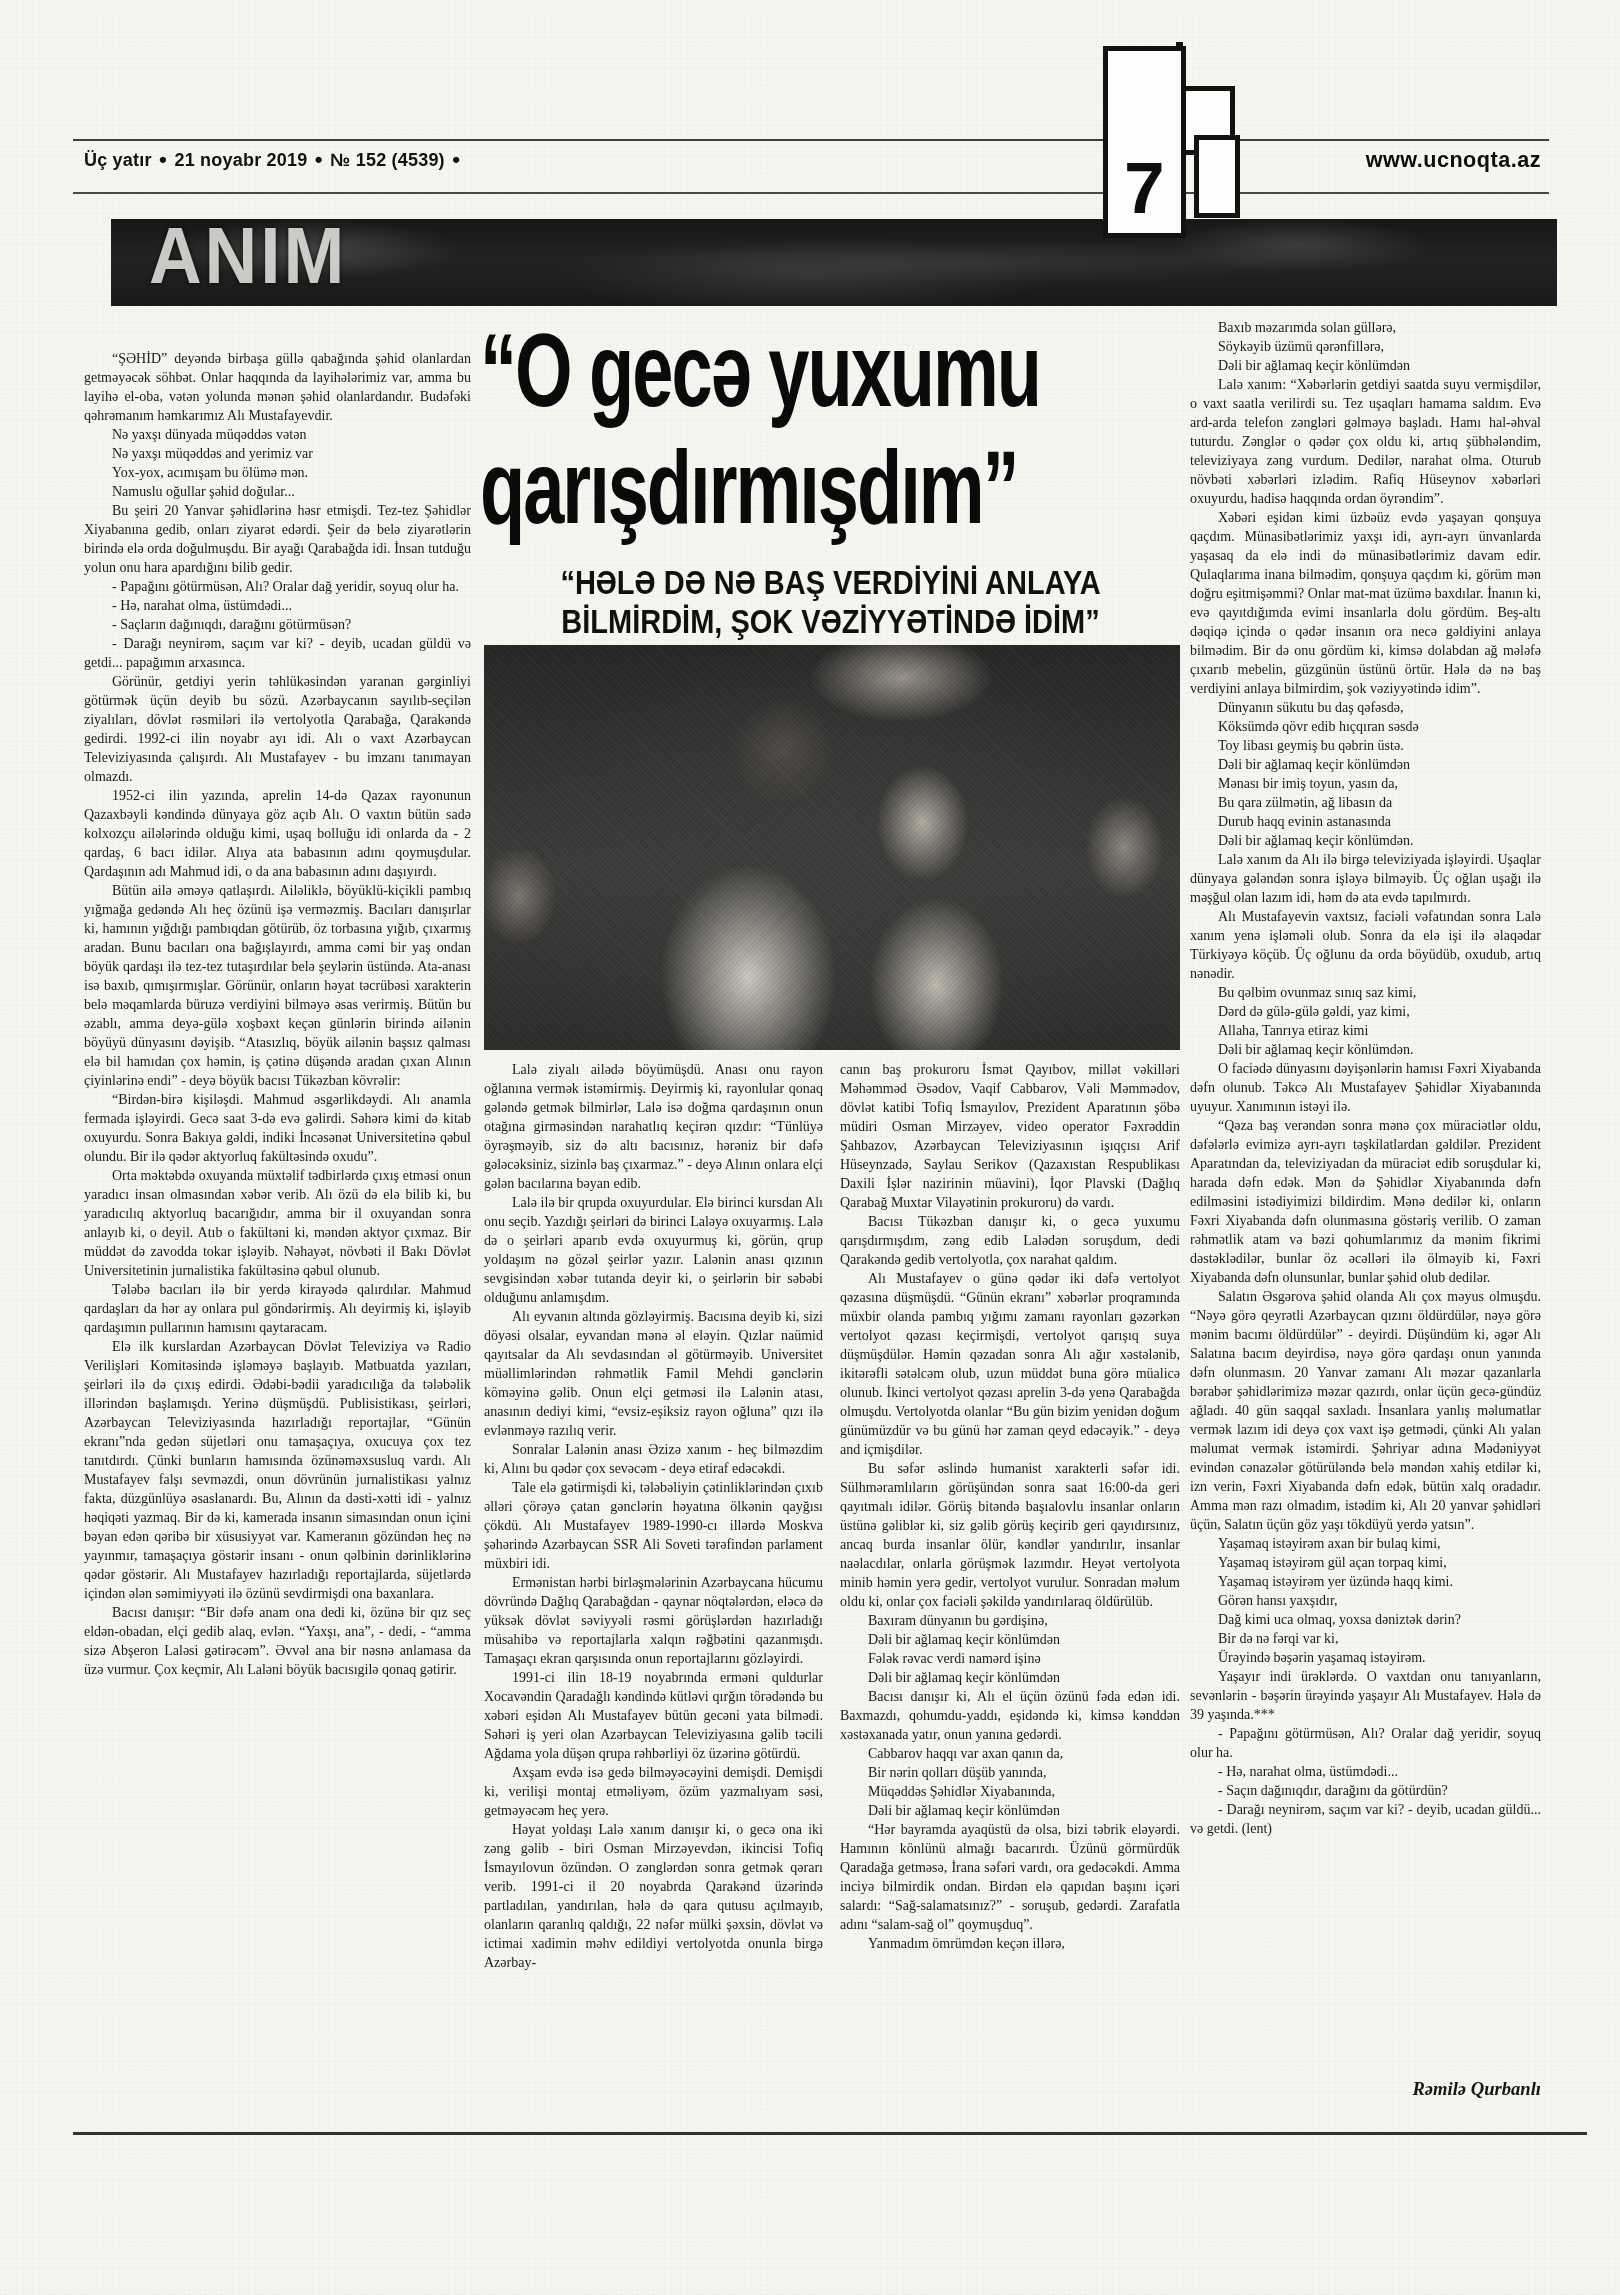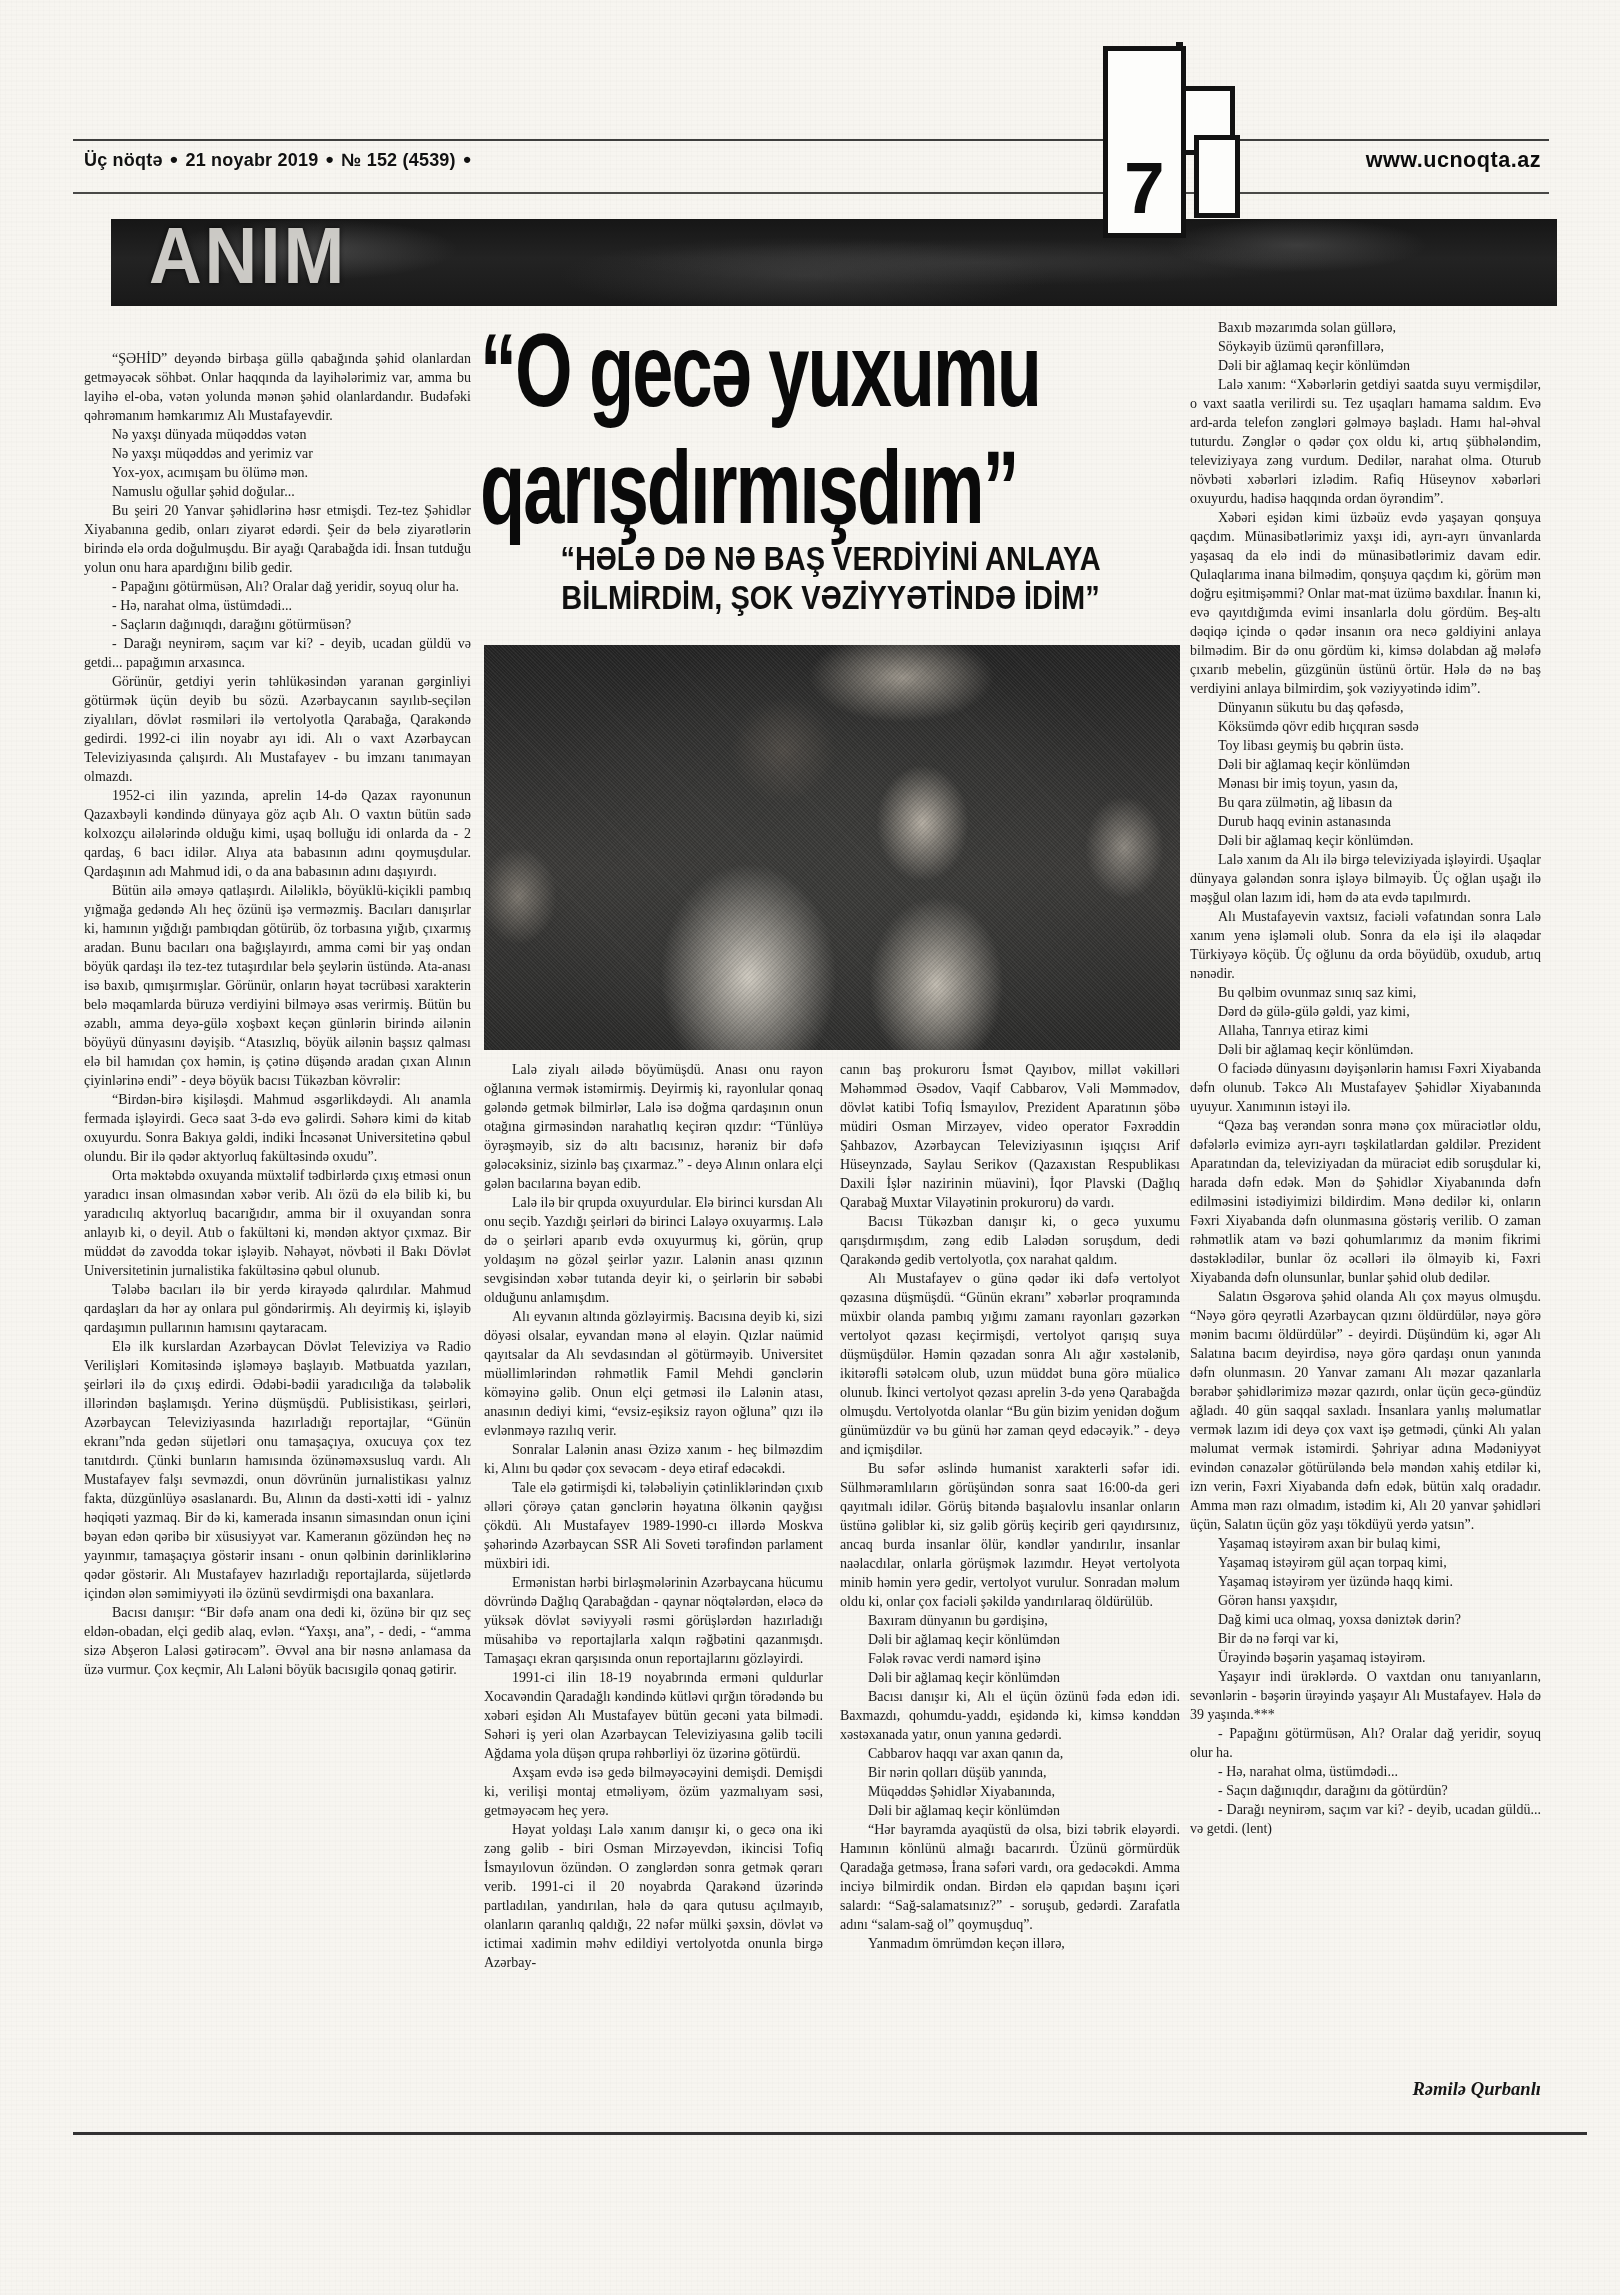--- a/index.html
+++ b/index.html
@@ -71,21 +71,21 @@
     text-align:left;
   }
   .headline .hline{
     display:block;
     font-family:"Liberation Sans",sans-serif;font-weight:bold;
     font-size:74px;line-height:82px;letter-spacing:-2px;color:#0a0a0a;
     transform:scaleY(1.40);transform-origin:top center;
     margin-bottom:35px;white-space:nowrap;
   }
   .subheadline{
-    position:absolute;left:480px;top:538px;width:701px;
+    position:absolute;left:480px;top:562px;width:701px;
     text-align:center;
     font-family:"Liberation Sans",sans-serif;font-weight:bold;
     font-size:29px;line-height:39px;color:#101010;letter-spacing:0px;
   }
   .subheadline .shline{display:block;transform:scaleY(1.12);transform-origin:top center;}
 
   .photo{
     position:absolute;left:484px;top:645px;width:696px;height:405px;
     background:
       radial-gradient(ellipse 132px 64px at 60% 8%, #9a948a, transparent 70%),
@@ -126,21 +126,21 @@
   }
 </style>
 </head>
 <body>
 
 <div class="page">
 
   <div class="rule rule-top"></div>
 
   <div class="masthead">
-    <span>Üç nöqtə</span><span class="bullet">●</span><span>21 noyabr 2019</span><span class="bullet">●</span><span>№ 152 (4539)</span><span class="bullet">●</span>
+    <span>Üç yatır</span><span class="bullet">●</span><span>21 noyabr 2019</span><span class="bullet">●</span><span>№ 152 (4539)</span><span class="bullet">●</span>
   </div>
 
   <div class="website">www.ucnoqta.az</div>
 
   <div class="rule rule-mid"></div>
 
   <div class="logo">
     <div class="tick"></div>
     <div class="sq1"></div>
     <div class="sq2"></div>

